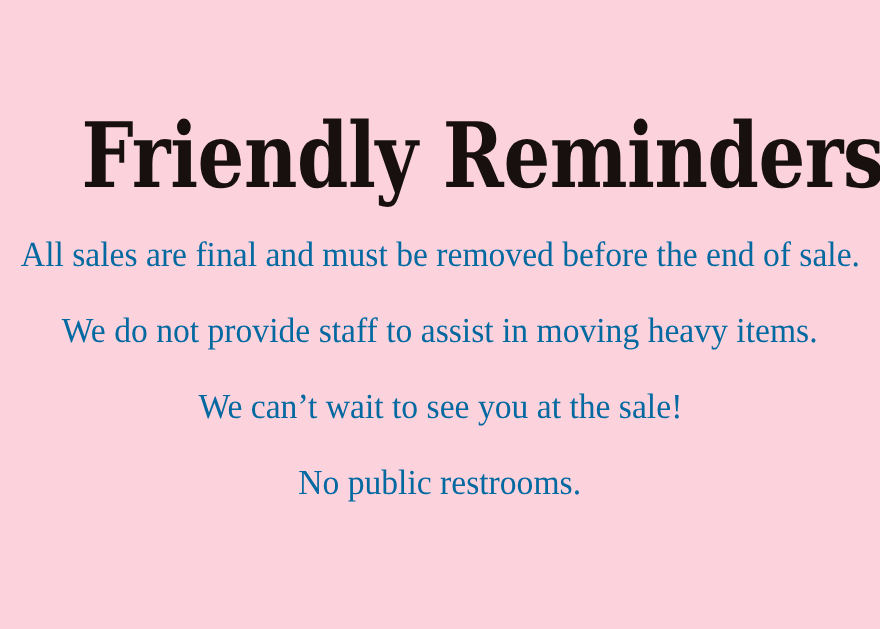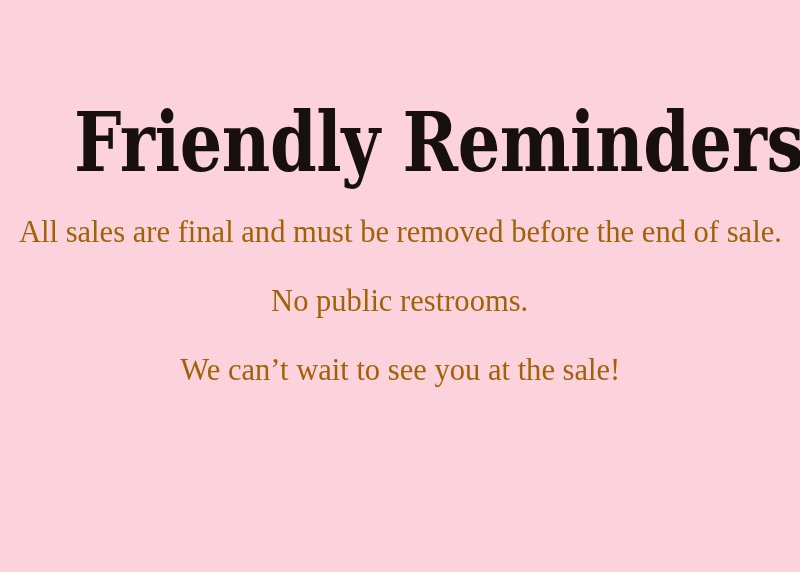--- a/index.html
+++ b/index.html
@@ -52,21 +52,21 @@
     padding: 0;
   }
 
   .reminder-line {
     width: 800px;
     text-align: center;
     font-family: "Liberation Serif", "DejaVu Serif", serif;
     font-weight: 400;
     font-size: 32px;
     line-height: 1.0;
-    color: #a16207;
+    color: #0369a1;
     white-space: nowrap;
     height: 69px;
     display: flex;
     align-items: center;
     justify-content: center;
   }
 
   .reminder-line > span {
     display: inline-block;
     transform: scaleX(0.955);
@@ -78,20 +78,23 @@
 
 <div class="poster">
 
   <h1 class="poster-title">Friendly Reminders</h1>
 
   <ul class="reminder-list">
     <li class="reminder-line">
       <span>All sales are final and must be removed before the end of sale.</span>
     </li>
     <li class="reminder-line">
-      <span>No public restrooms.</span>
+      <span>We do not provide staff to assist in moving heavy items.</span>
     </li>
     <li class="reminder-line">
       <span>We can’t wait to see you at the sale!</span>
+    </li>
+    <li class="reminder-line">
+      <span>No public restrooms.</span>
     </li>
   </ul>
 
 </div>
 
 </body></html>

